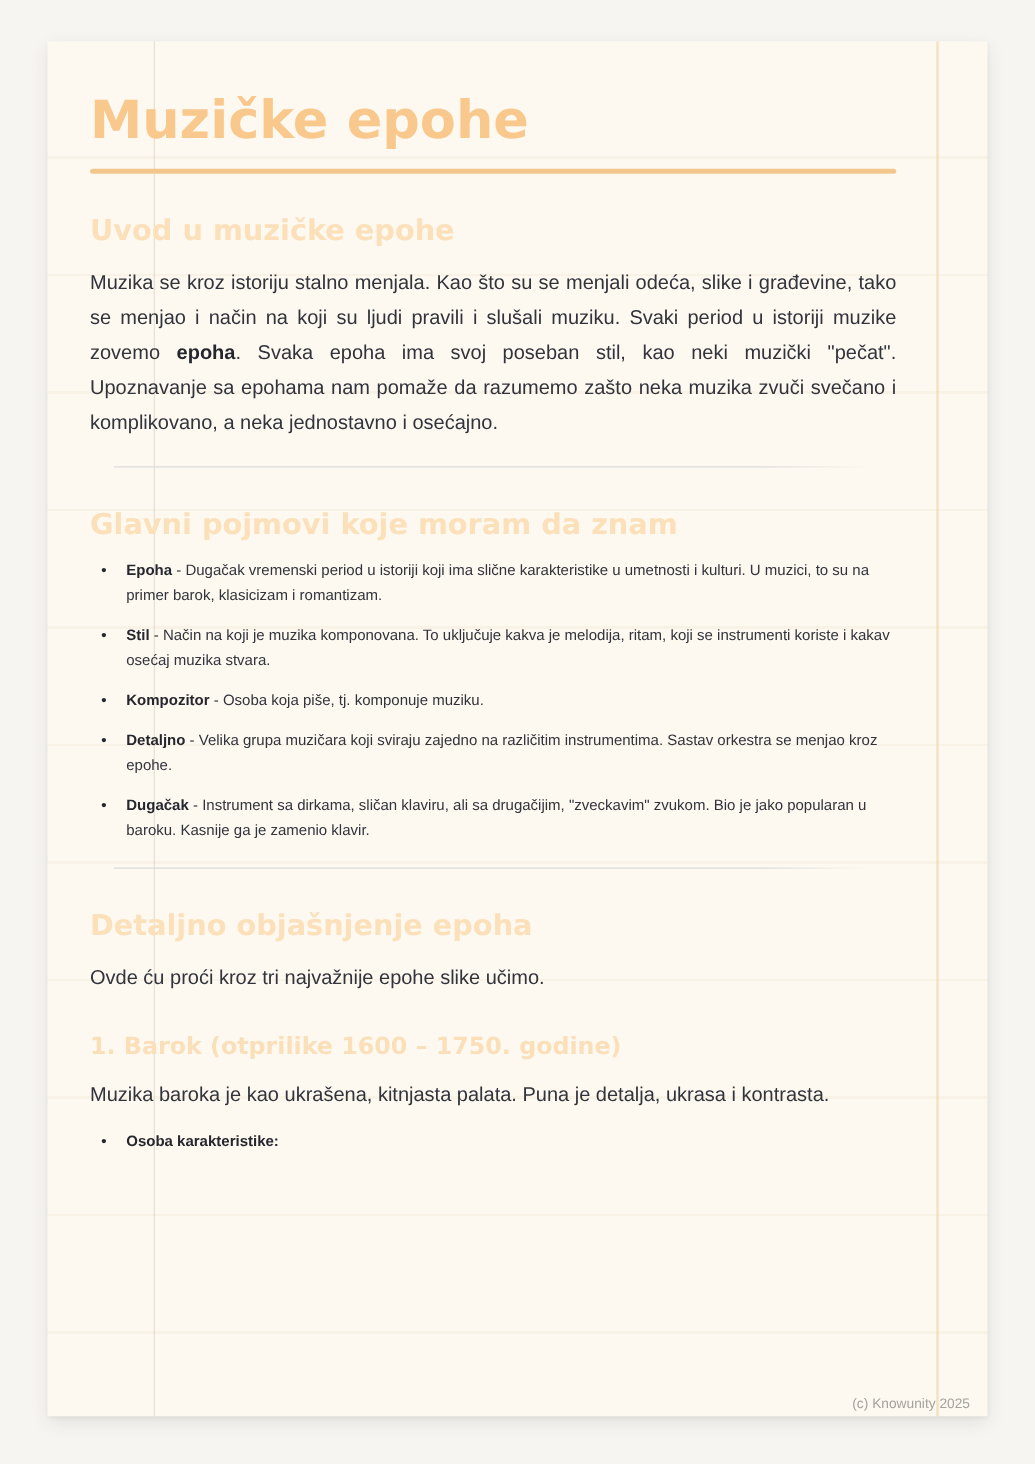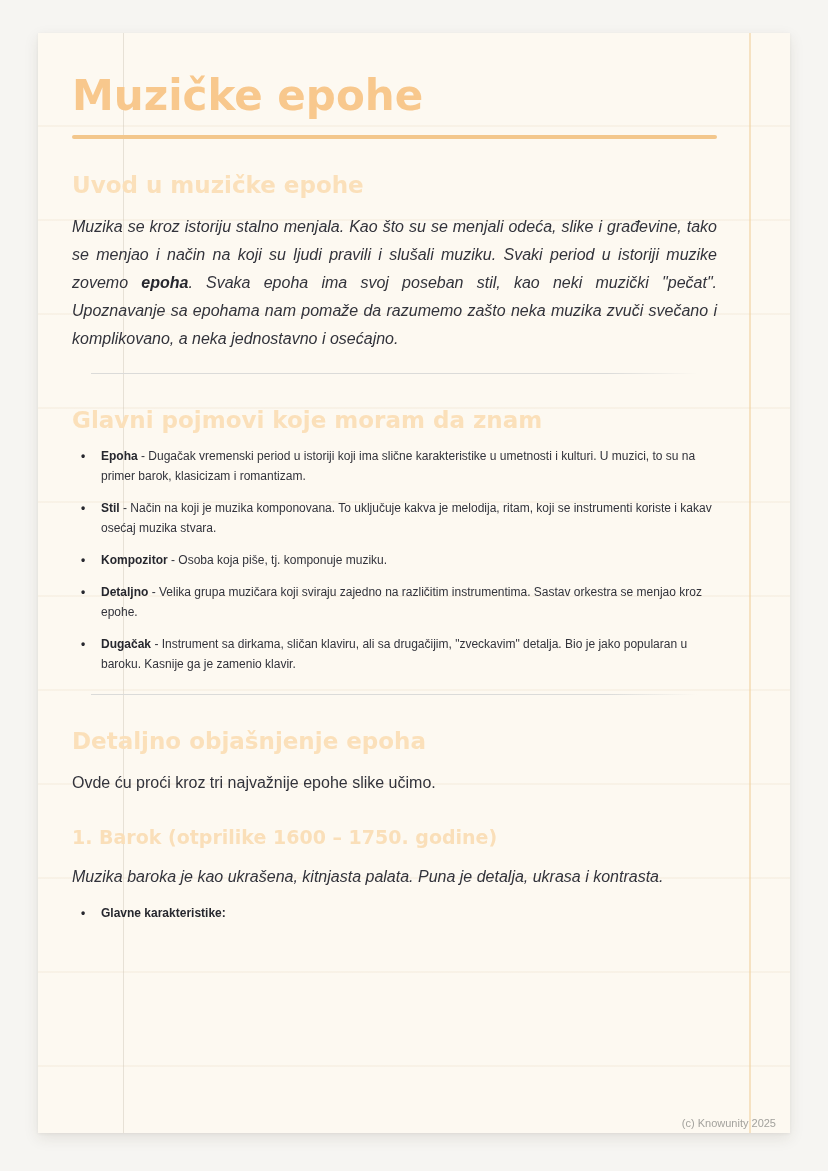--- a/index.html
+++ b/index.html
@@ -78,21 +78,21 @@
     font-weight: bold;
     color: #fadfb9;
   }
   p.body-text {
     margin: 14px 0 0 0;
     width: 645px;
     font-size: 16px;
     line-height: 28px;
     color: #32333b;
   }
-  p.justified { text-align: justify; font-style: italic; }
+  p.justified { text-align: justify; }
   .section-divider {
     margin-top: 20px;
     width: 645px;
     height: 1px;
     border: none;
     background: linear-gradient(90deg, #dbdbd9 0%, #dbdbd9 80%, rgba(219,219,217,0) 94%);
   }
   ul.terms-list {
     margin: 12px 0 0 0;
     padding: 0;
@@ -157,36 +157,36 @@
       <li>
         <span class="term-name">Kompozitor</span>
         <span>- Osoba koja piše, tj. komponuje muziku.</span>
       </li>
       <li>
         <span class="term-name">Detaljno</span>
         <span>- Velika grupa muzičara koji sviraju zajedno na različitim instrumentima. Sastav orkestra se menjao kroz epohe.</span>
       </li>
       <li>
         <span class="term-name">Dugačak</span>
-        <span>- Instrument sa dirkama, sličan klaviru, ali sa drugačijim, "zveckavim" detalja. Bio je jako popularan u baroku. Kasnije ga je zamenio klavir.</span>
+        <span>- Instrument sa dirkama, sličan klaviru, ali sa drugačijim, "zveckavim" zvukom. Bio je jako popularan u baroku. Kasnije ga je zamenio klavir.</span>
       </li>
     </ul>
 
     <hr class="section-divider">
 
     <h2 class="section-heading">Detaljno objašnjenje epoha</h2>
 
     <p class="body-text">Ovde ću proći kroz tri najvažnije epohe slike učimo.</p>
 
     <h3 class="subsection-heading">1. Barok (otprilike 1600 – 1750. godine)</h3>
 
     <p class="body-text justified">Muzika baroka je kao ukrašena, kitnjasta palata. Puna je detalja, ukrasa i kontrasta.</p>
 
     <ul class="terms-list">
       <li>
-        <span class="term-name">Glavne karakteristike:</span>
+        <span class="term-name">Osoba karakteristike:</span>
       </li>
     </ul>
 
   </div>
 
   <div class="footer-credit">(c) Knowunity 2025</div>
 </div>
 
 </body></html>

